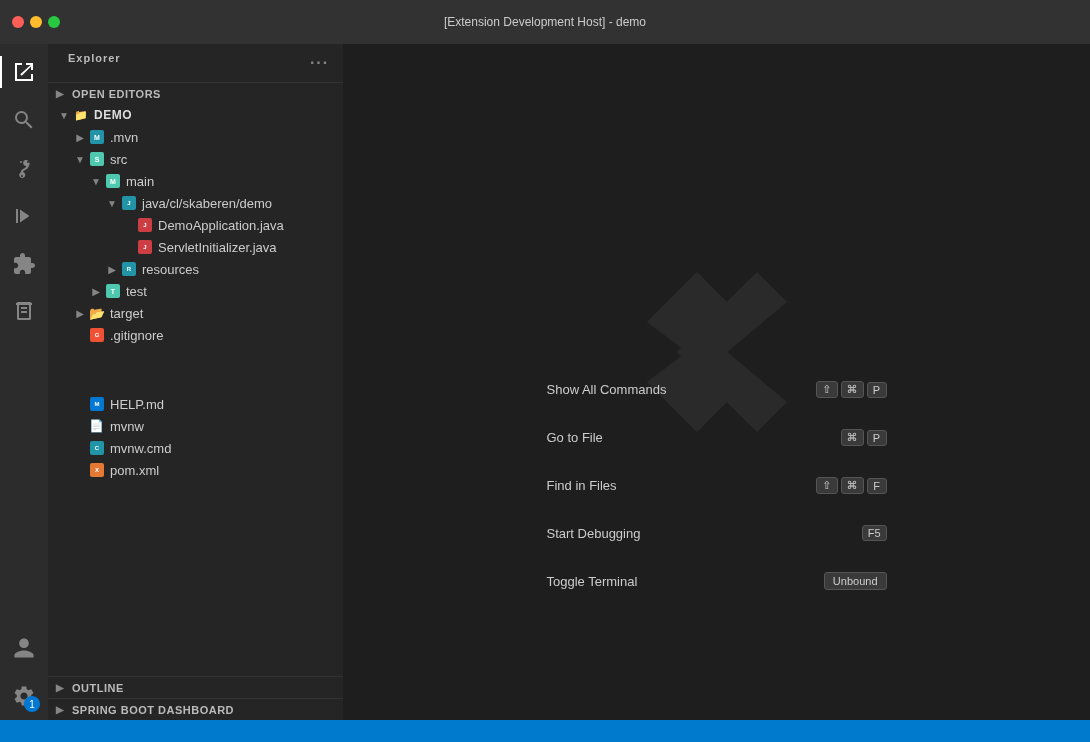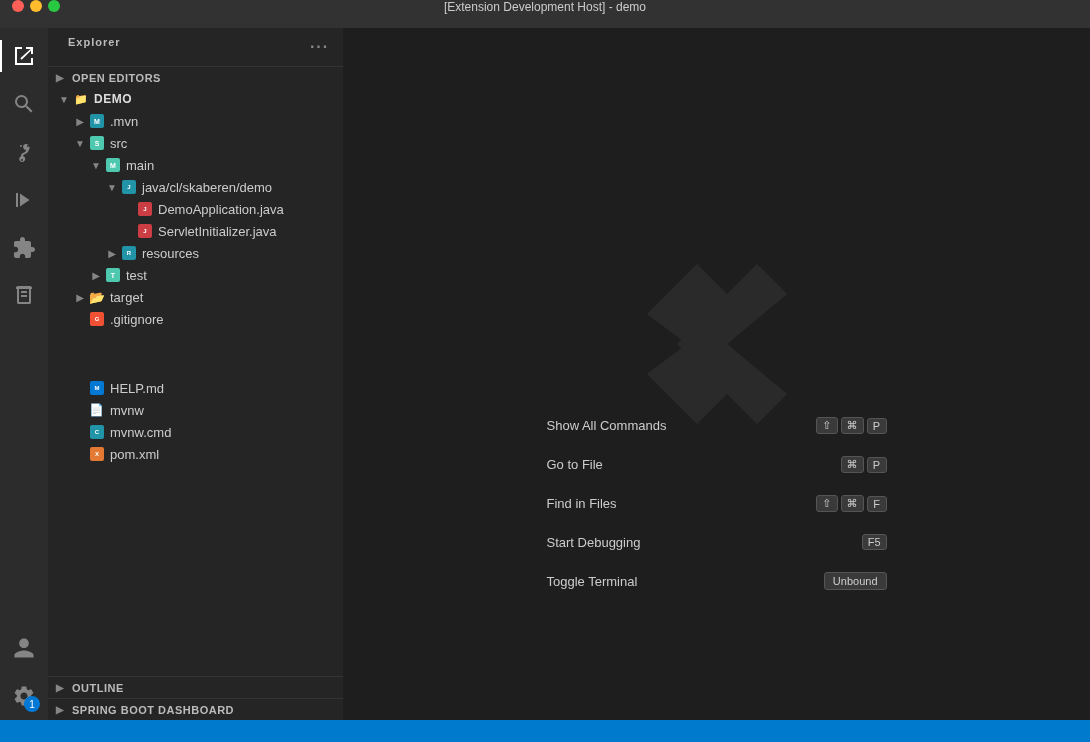--- a/index.html
+++ b/index.html
@@ -10,24 +10,24 @@
       font-family: -apple-system, 'Segoe UI', sans-serif;
       font-size: 13px;
       color: #ccc;
       overflow: hidden;
       display: flex;
       flex-direction: column;
     }
 
     
     .titlebar {
-      height: 28px;
+      height: 44px;
       background: #323232;
       display: flex;
-      align-items: flex-start;
+      align-items: center;
       justify-content: center;
       position: relative;
       flex-shrink: 0;
     }
     .titlebar-title {
       font-size: 12px;
       color: #ccc;
     }
     .traffic-lights {
       position: absolute;
@@ -224,21 +224,21 @@
       width: 200px;
       height: 200px;
       opacity: 0.12;
       margin-bottom: 60px;
     }
 
     
     .welcome-commands {
       display: flex;
       flex-direction: column;
-      gap: 22px;
+      gap: 31px;
       position: absolute;
       bottom: 130px;
       right: 0;
       left: 0;
       align-items: center;
     }
     .command-row {
       display: flex;
       align-items: center;
       justify-content: space-between;

